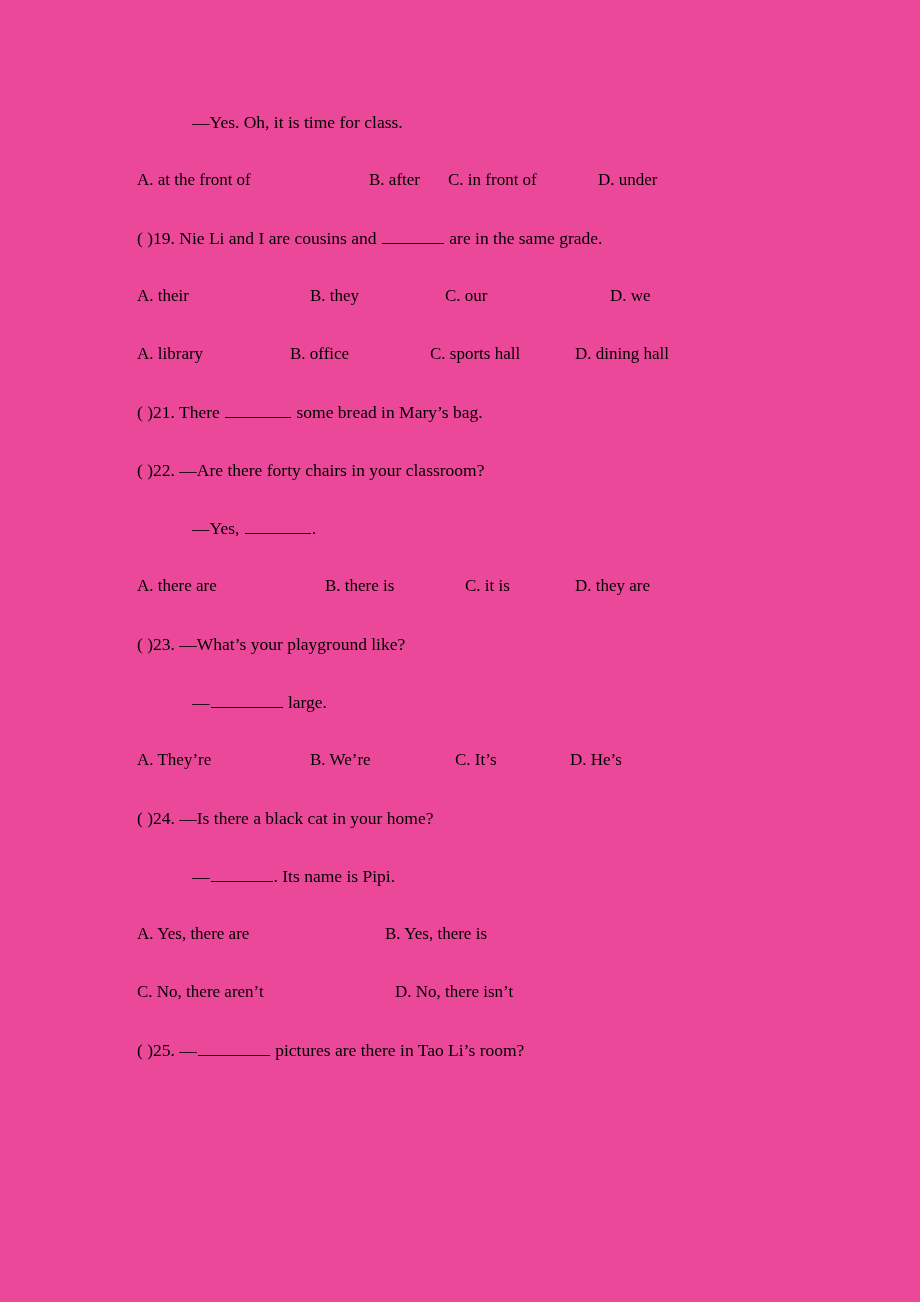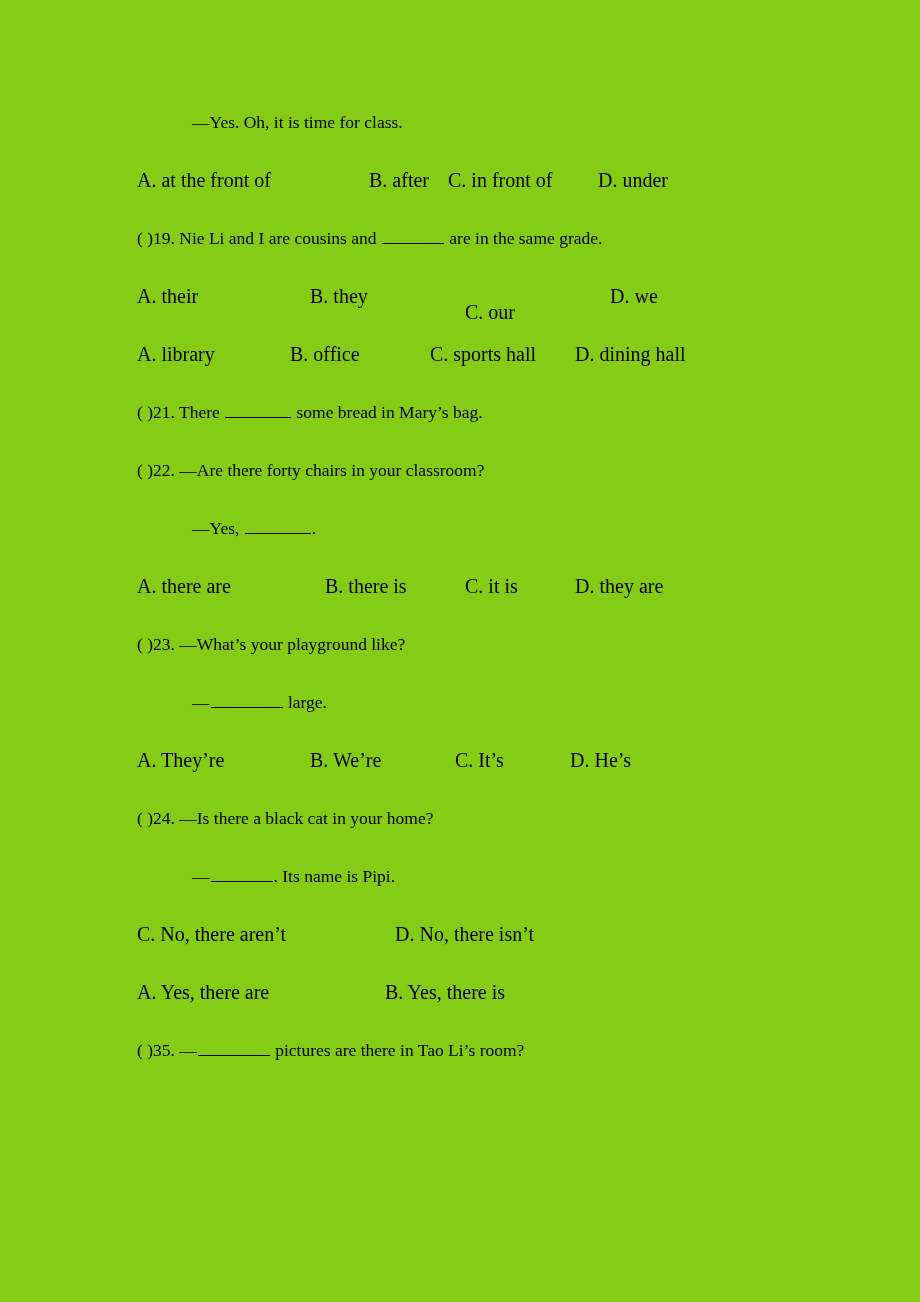--- a/index.html
+++ b/index.html
@@ -16,21 +16,21 @@
     color: #000000;
     -webkit-font-smoothing: antialiased;
   }
 
   #page {
     position: absolute;
     left: 0;
     top: 0;
     width: 920px;
     height: 1302px;
-    background: #84cc16;
+    background: #ec4899;
     overflow: hidden;
   }
 
   .content {
     position: absolute;
     left: 137px;
     top: 112px;
     width: 700px;
   }
 
@@ -64,21 +64,21 @@
     margin: 0 1px;
   }
   .blank.w62 { width: 62px; }
   .blank.w66 { width: 66px; }
   .blank.w72 { width: 72px; }
 
   
   .optrow {
     position: relative;
     height: 20px;
-    font-size: 20px;
+    font-size: 17px;
     line-height: 20px;
     white-space: nowrap;
   }
   .opt {
     position: absolute;
     top: 0;
     white-space: nowrap;
   }
   .qnum { }
 </style>
@@ -98,21 +98,21 @@
           <span class="opt" style="left: 461px;">D. under</span>
         </div>
       </div>
       <div class="blk">
         <div class="line"><span class="qnum">(  )19.</span><span> Nie Li and I are cousins and </span><span class="blank w62"></span><span> are in the same grade.</span></div>
       </div>
       <div class="blk">
         <div class="optrow">
           <span class="opt" style="left: 0px;">A. their</span>
           <span class="opt" style="left: 173px;">B. they</span>
-          <span class="opt" style="left: 328px; margin-top: 16px;">C. our</span>
+          <span class="opt" style="left: 308px;">C. our</span>
           <span class="opt" style="left: 473px;">D. we</span>
         </div>
       </div>
       <div class="blk">
         <div class="optrow">
           <span class="opt" style="left: 0px;">A. library</span>
           <span class="opt" style="left: 153px;">B. office</span>
           <span class="opt" style="left: 293px;">C. sports hall</span>
           <span class="opt" style="left: 438px;">D. dining hall</span>
         </div>
@@ -149,27 +149,27 @@
         </div>
       </div>
       <div class="blk">
         <div class="line">(  )24. —Is there a black cat in your home?</div>
       </div>
       <div class="blk">
         <div class="line indent"><span>—</span><span class="blank w62"></span><span>. Its name is Pipi.</span></div>
       </div>
       <div class="blk">
         <div class="optrow">
+          <span class="opt" style="left: 0px;">A. Yes, there are</span>
+          <span class="opt" style="left: 248px;">B. Yes, there is</span>
+        </div>
+      </div>
+      <div class="blk">
+        <div class="optrow">
           <span class="opt" style="left: 0px;">C. No, there aren’t</span>
           <span class="opt" style="left: 258px;">D. No, there isn’t</span>
         </div>
       </div>
       <div class="blk">
-        <div class="optrow">
-          <span class="opt" style="left: 0px;">A. Yes, there are</span>
-          <span class="opt" style="left: 248px;">B. Yes, there is</span>
-        </div>
-      </div>
-      <div class="blk">
-        <div class="line"><span class="qnum">(  )35.</span><span> —</span><span class="blank w72"></span><span> pictures are there in Tao Li’s room?</span></div>
+        <div class="line"><span class="qnum">(  )25.</span><span> —</span><span class="blank w72"></span><span> pictures are there in Tao Li’s room?</span></div>
       </div>
     </div>
 </div>
 
 </body></html>

